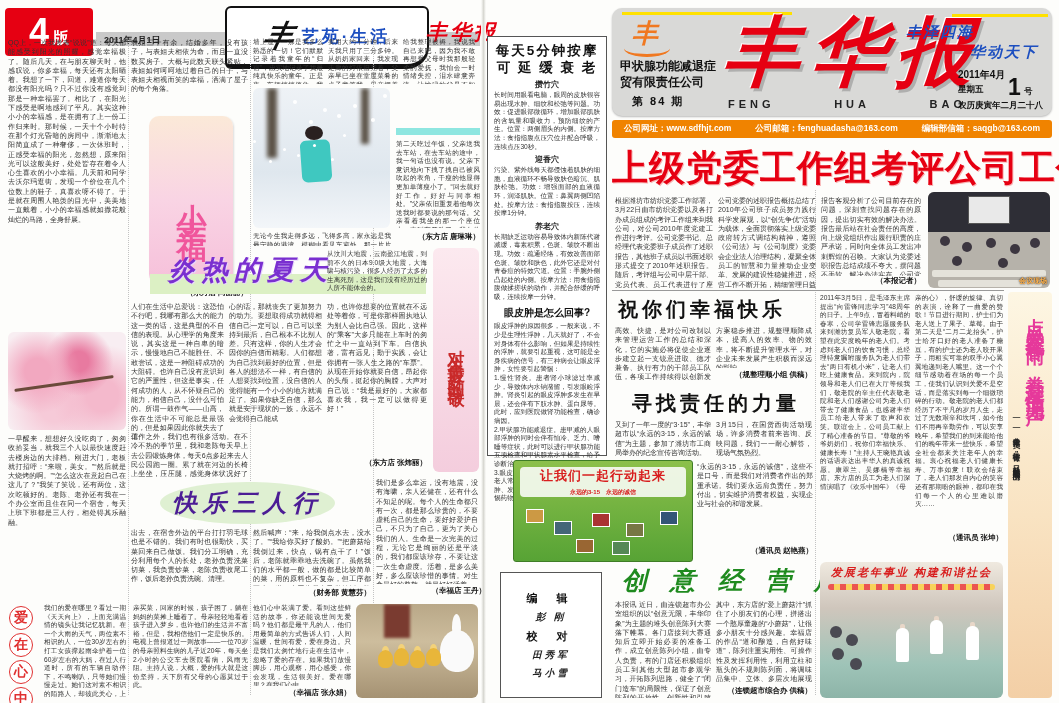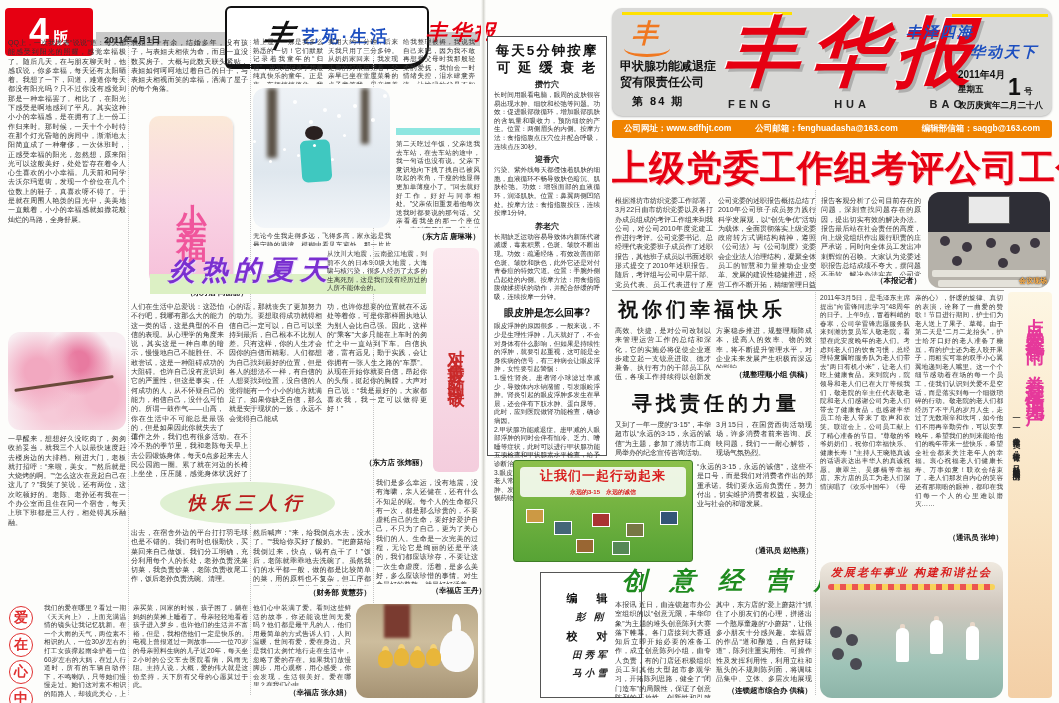--- a/index.html
+++ b/index.html
@@ -27,21 +27,21 @@
           display:flex;align-items:center;justify-content:center;}
   .xf-box .vert{font-size:30px;font-weight:900;color:#f0569c;letter-spacing:14px;}
   .hj-title{color:#f5821f;font-weight:900;font-size:24px;letter-spacing:14px;white-space:nowrap;}
   .hj-bar{background:#8ee6e0;height:7px;}
   .zx-band{background:#dcf0c4;}
   .zx-title{color:#7a2fd0;font-weight:900;font-style:italic;font-size:27px;letter-spacing:6px;white-space:nowrap;
             text-shadow:1px 1px 0 #e7d7fb;}
   .ds-box{background:linear-gradient(180deg,#fce9ef,#f4cddd);border-radius:6px;display:flex;align-items:center;justify-content:center;}
   .ds-box .vert{font-size:17px;font-weight:900;color:#c92a2a;letter-spacing:6px;}
   .kl-ell{background:#dff0d2;border-radius:50%;display:flex;align-items:center;justify-content:center;}
-  .kl-ell span{color:#b91c1c;font-weight:900;font-size:18px;letter-spacing:6px;font-style:italic;}
+  .kl-ell span{color:#4c1d95;font-weight:900;font-size:24px;letter-spacing:6px;font-style:italic;}
   .ai-col{display:flex;flex-direction:column;gap:3px;align-items:center;}
   .ai-c{width:22px;height:22px;border:1.5px solid #e03131;border-radius:50%;color:#e03131;font-weight:900;
         font-size:14px;display:flex;align-items:center;justify-content:center;background:#fff;}
   
   .railbox{border:1px solid #555;background:#fff;padding:5px 6px;box-sizing:border-box;}
   .h-title{font-size:13.5px;font-weight:900;text-align:center;letter-spacing:2px;line-height:17px;color:#111;}
   .h-sub{font-size:8px;font-weight:bold;text-align:center;color:#222;margin:3px 0 1px 0;}
   .h-sub2{font-size:10px;font-weight:900;text-align:center;color:#111;margin:5px 0 2px 0;}
   .edbox{border:1px solid #555;background:#fff;display:flex;flex-direction:column;align-items:center;justify-content:center;gap:5px;}
   .edbox .lab{font-size:11px;font-weight:900;letter-spacing:8px;color:#111;}
@@ -58,21 +58,21 @@
   .dt1{font-size:10px;font-weight:bold;color:#111;}
   .dt2{font-size:8.5px;font-weight:bold;color:#111;}
   .one{font-size:23px;font-weight:900;color:#111;line-height:1;}
   .obar{background:#f08300;border-radius:3px;display:flex;align-items:center;justify-content:space-between;padding:0 12px;box-sizing:border-box;}
   .obar span{color:#fff;font-size:8.5px;font-weight:bold;}
   .headline{color:#e60012;font-weight:900;font-size:36px;letter-spacing:1px;text-align:center;white-space:nowrap;
             text-shadow:1px 1px 0 #f8b5b5;}
   .sec-title{font-size:20px;font-weight:900;color:#111;letter-spacing:4px;white-space:nowrap;}
   .green-script{color:#1f8a1f;font-weight:900;font-style:italic;font-size:25px;letter-spacing:8px;white-space:nowrap;}
   
-  .ph{overflow:hidden;border-radius:12px;}
+  .ph{overflow:hidden;border-radius:6px;}
   .snow{background:linear-gradient(180deg,#eef2f6,#dfe7ee 60%,#f3f6f9);}
   .snow .tree{position:absolute;background:#5c5348;filter:blur(2px);}
   .snow .hair{position:absolute;width:18px;height:14px;border-radius:50%;background:#2a2020;}
   .snow .coat{position:absolute;width:30px;height:42px;border-radius:6px;background:#3fc8c0;transform:rotate(-4deg);}
   .snow .flake{position:absolute;border-radius:50%;background:#fff;box-shadow:14px 6px 0 #fff,30px -4px 0 #fff,48px 10px 0 #fff,-14px 12px 0 #fff,60px -14px 0 #fff,-30px -8px 0 #fff;}
   .bloss{background:radial-gradient(circle at 25% 40%,#f2a8c0 12%,transparent 40%),
                radial-gradient(circle at 60% 30%,#e87aa0 10%,transparent 35%),
                radial-gradient(circle at 80% 65%,#f4b9cc 14%,transparent 45%),
                radial-gradient(circle at 40% 75%,#f6cad8 16%,transparent 50%),#f8eef2;}
   .bloss .branch{position:absolute;background:#6a4a3a;height:3px;border-radius:2px;}
@@ -228,21 +228,21 @@
     </div>
     <div class="tile" style="left:12px;top:48px;background:#c94;"></div>
     <div class="tile" style="left:40px;top:60px;background:#467;"></div>
     <div class="tile" style="left:78px;top:52px;background:#a33;"></div>
     <div class="tile" style="left:112px;top:62px;background:#774;"></div>
     <div class="tile" style="left:146px;top:50px;background:#357;"></div>
     <div class="tile" style="left:62px;top:78px;background:#963;"></div>
     <div class="tile" style="left:98px;top:80px;background:#585;"></div>
   </div>
 
-  <div class="abs edbox" style="left:500px;top:572px;width:100px;height:124px;margin-left:40px;">
+  <div class="abs edbox" style="left:500px;top:572px;width:100px;height:124px;">
     <div class="lab">编 辑</div>
     <div class="nm">彭 刚</div>
     <div class="lab">校 对</div>
     <div class="nm">田秀军</div>
     <div class="nm">马小雪</div>
   </div>
 
   <div class="abs mast" style="left:612px;top:8px;width:440px;height:108px;"></div>
   <div class="abs yline" style="left:622px;top:12px;width:170px;"></div>
   <div class="abs yline" style="left:952px;top:14px;width:96px;"></div>

